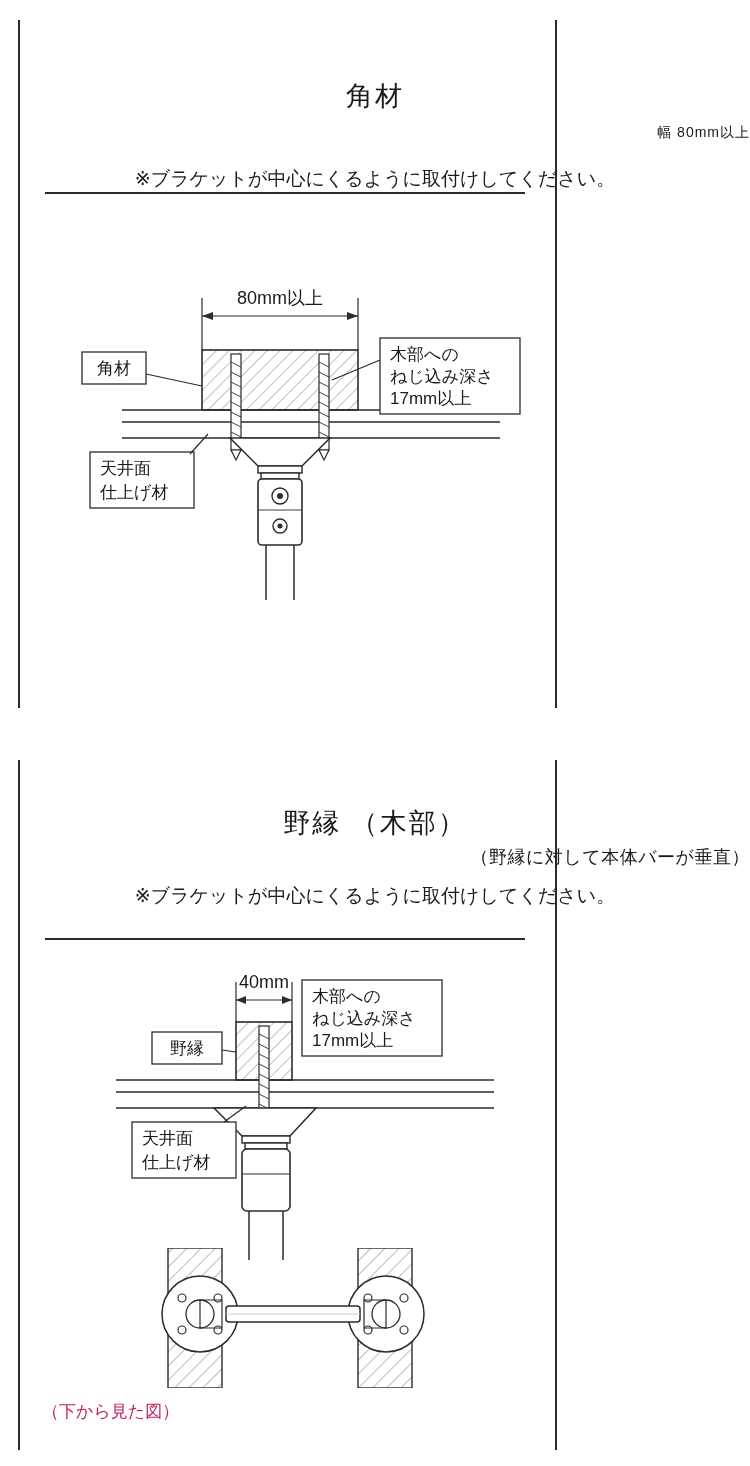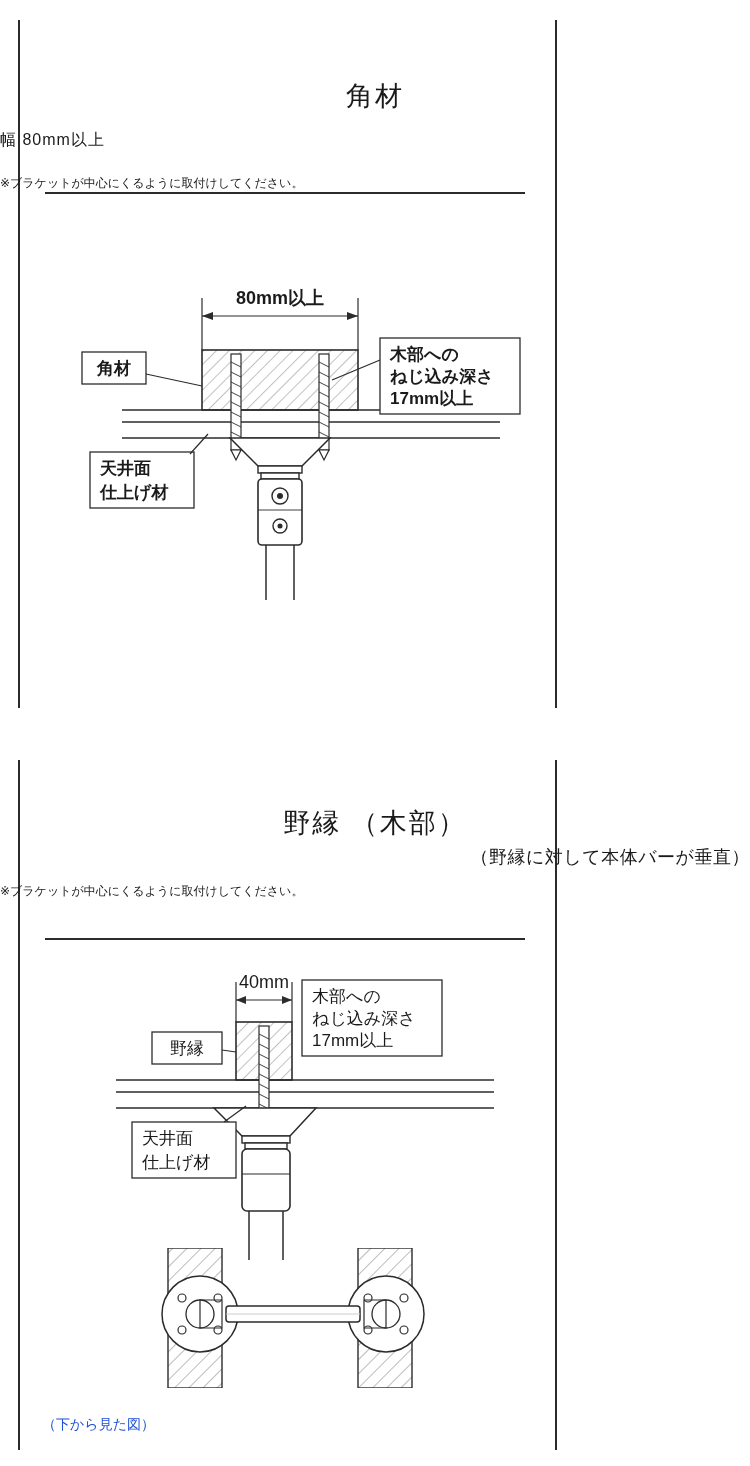--- a/index.html
+++ b/index.html
@@ -29,47 +29,47 @@
     width: 750px;
   }
 
   .title {
     text-align: center;
     font-size: 27px;
     letter-spacing: 2px;
     color: #1a1a1a;
   }
   .subtitle {
-    text-align: left;
-    font-size: 16px;
+    text-align: right;
+    font-size: 14px;
     letter-spacing: 1px;
-    margin-top: 16px;
+    margin-top: 10px;
     color: #1a1a1a;
   }
   .subtitle2 {
     text-align: right;
     font-size: 18px;
     letter-spacing: 0.5px;
     margin-top: 4px;
     color: #1a1a1a;
   }
   .note {
-    font-size: 12px;
+    text-align: center;
+    font-size: 19px;
     color: #1a1a1a;
   }
   .hrule {
     position: absolute;
     height: 2px;
     background: #2b2b2b;
   }
   .caption {
     position: absolute;
-    font-size: 14px;
-    color: #1d4ed8;
-    margin-top: 16px;
+    font-size: 17px;
+    color: #be185d;
   }
 
   svg {
     display: block;
   }
   .fig {
     position: absolute;
   }
 
   .lbl {
@@ -91,21 +91,21 @@
 <div class="rail" style="left:18px; top:760px; height:690px;"></div>
 <div class="rail" style="left:555px; top:760px; height:690px;"></div>
 
 <div class="section" style="top:78px;">
   <div class="title">角材</div>
   <div class="subtitle">幅 80mm以上</div>
   <div class="note" style="margin-top:24px;">※ブラケットが中心にくるように取付けしてください。</div>
 </div>
 <div class="hrule" style="left:45px; top:192px; width:480px;"></div>
 
-<div class="fig" style="left:80px; top:270px;font-weight:bold;">
+<div class="fig" style="left:80px; top:270px;">
   <svg width="480" height="340" viewBox="0 0 480 340">
     <defs>
       <pattern id="hatchA" patternUnits="userSpaceOnUse" width="9" height="9" patternTransform="rotate(45)">
         <line x1="0" y1="0" x2="0" y2="9" stroke="#8c8c8c" stroke-width="1.1"></line>
       </pattern>
       <pattern id="hatchB" patternUnits="userSpaceOnUse" width="10" height="10" patternTransform="rotate(45)">
         <line x1="0" y1="0" x2="0" y2="10" stroke="#8c8c8c" stroke-width="1.2"></line>
       </pattern>
     </defs>
 

